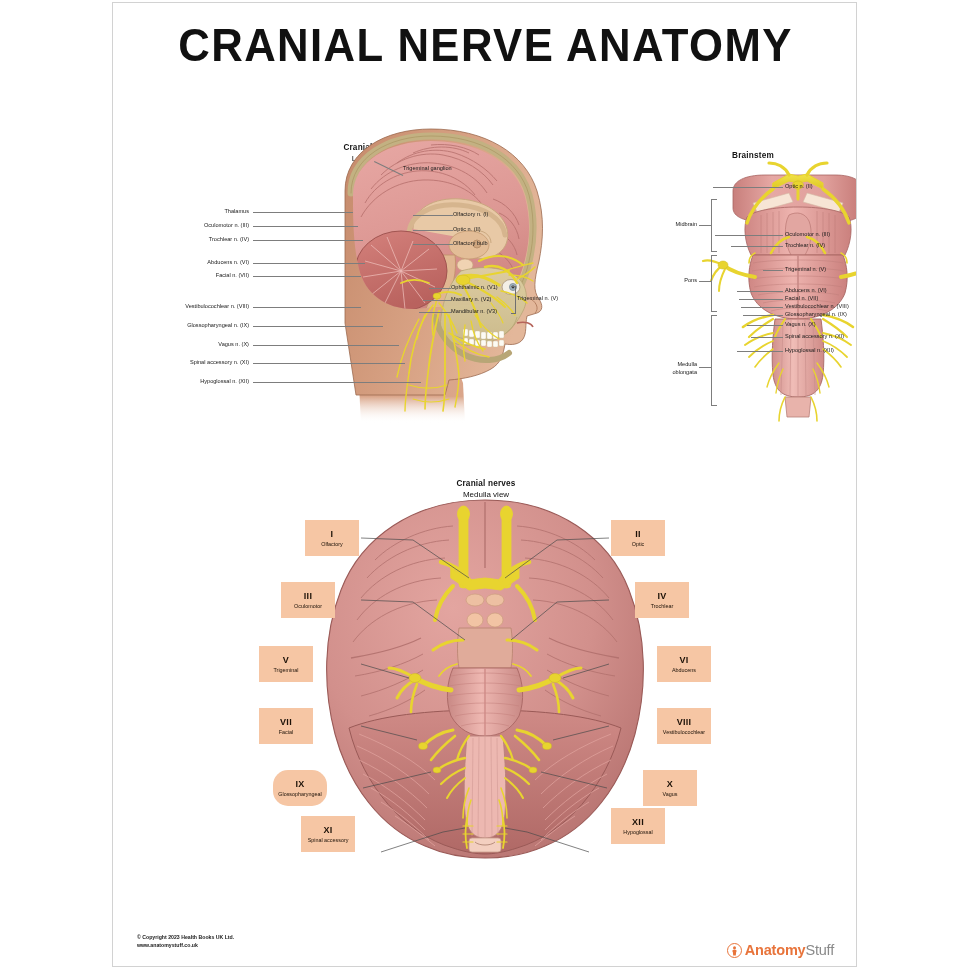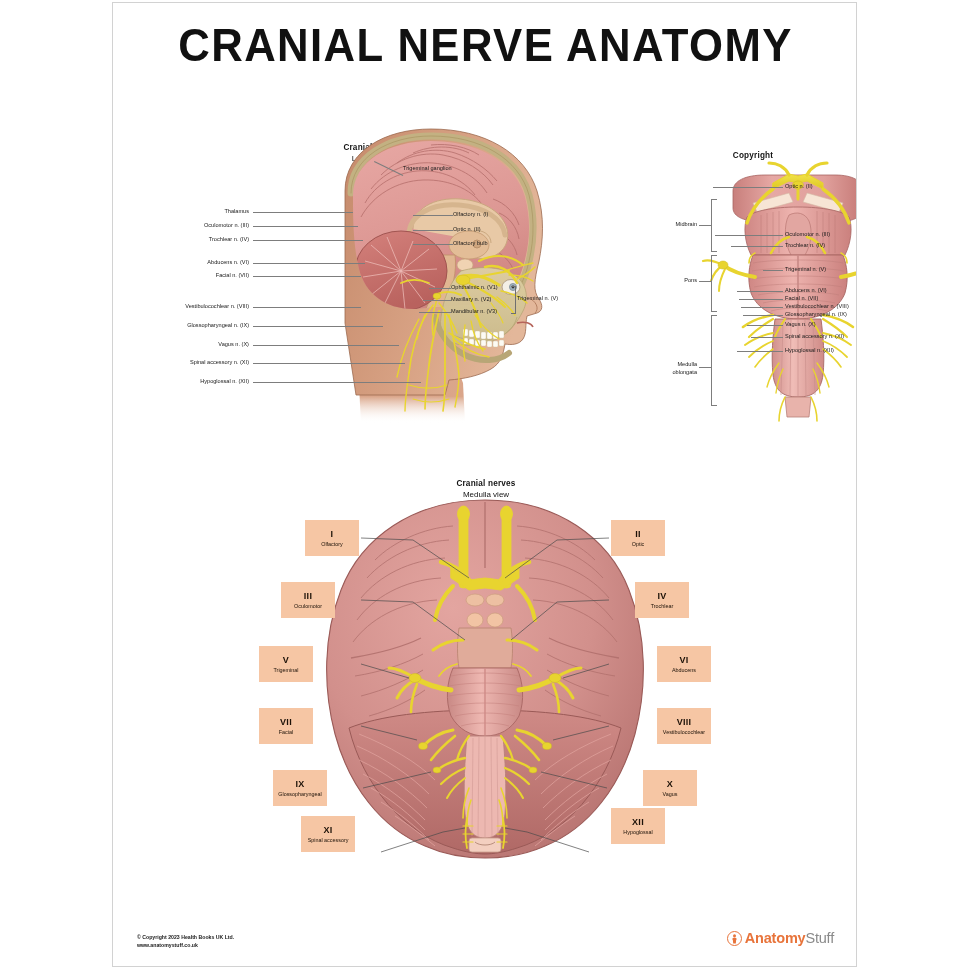--- a/index.html
+++ b/index.html
@@ -127,21 +127,21 @@
     left: 24px;
     bottom: 16px;
     font-size: 5.2px;
     font-weight: bold;
     color: #1a1a1a;
     line-height: 1.65;
   }
   .logo {
     position: absolute;
     right: 22px;
-    bottom: 20px;
+    bottom: 8px;
     display: flex;
     align-items: center;
     gap: 3px;
   }
   .logo-mark {
     width: 15px;
     height: 15px;
     border-radius: 50%;
     border: 1.6px solid #e8743b;
     display: flex;
@@ -401,21 +401,21 @@
 
       <div class="lab l" style="left:338px; top:306px; width:95px;">Mandibular n. (V3)</div>
       <div class="leader" style="left:306px; top:309px; width:32px;"></div>
 
       <div class="brace" style="left:398px; top:283px; height:26px;"></div>
       <div class="lab l" style="left:404px; top:293px; width:92px;">Trigeminal n. (V)</div>
     </div>
 
     <div id="fig-brainstem">
       <div class="fig-heading" style="left:595px; top:148px; width:90px;">
-        <span class="ln1">Copyright</span>
+        <span class="ln1">Brainstem</span>
         <span class="ln2"></span>
       </div>
 
       <svg width="745" height="440" viewBox="0 0 745 440" style="position:absolute;left:0;top:0;">
         <defs>
           <linearGradient id="bsG" x1="0" y1="0" x2="1" y2="0">
             <stop offset="0%" stop-color="#c87f7c"></stop>
             <stop offset="30%" stop-color="#e6a8a4"></stop>
             <stop offset="70%" stop-color="#e0a09c"></stop>
             <stop offset="100%" stop-color="#c57976"></stop>
@@ -798,21 +798,21 @@
         <span class="nm">Oculomotor</span>
       </div>
       <div class="nbox" style="left:146px; top:218px;">
         <span class="rn">V</span>
         <span class="nm">Trigeminal</span>
       </div>
       <div class="nbox" style="left:146px; top:280px;">
         <span class="rn">VII</span>
         <span class="nm">Facial</span>
       </div>
-      <div class="nbox" style="left:160px; top:342px;">
+      <div class="nbox" style="left:160px; top:342px;border-radius:15px;">
         <span class="rn">IX</span>
         <span class="nm">Glossopharyngeal</span>
       </div>
       <div class="nbox" style="left:188px; top:388px;">
         <span class="rn">XI</span>
         <span class="nm">Spinal accessory</span>
       </div>
 
       <div class="nbox" style="left:498px; top:92px;">
         <span class="rn">II</span>

